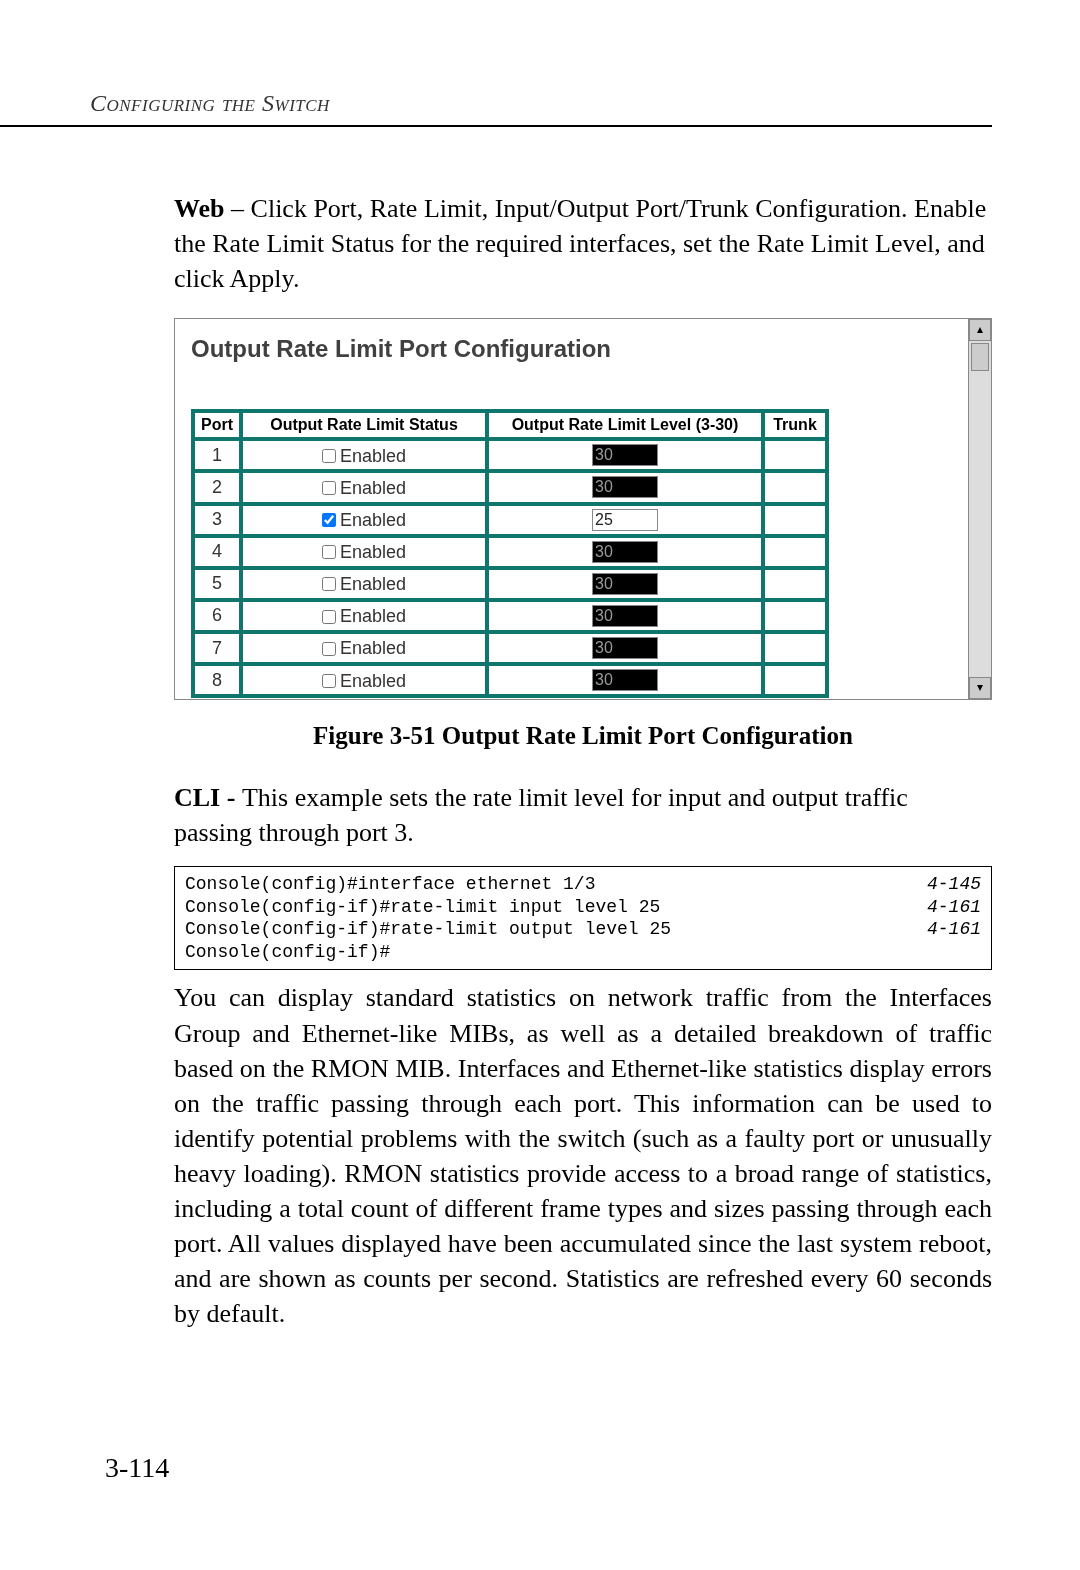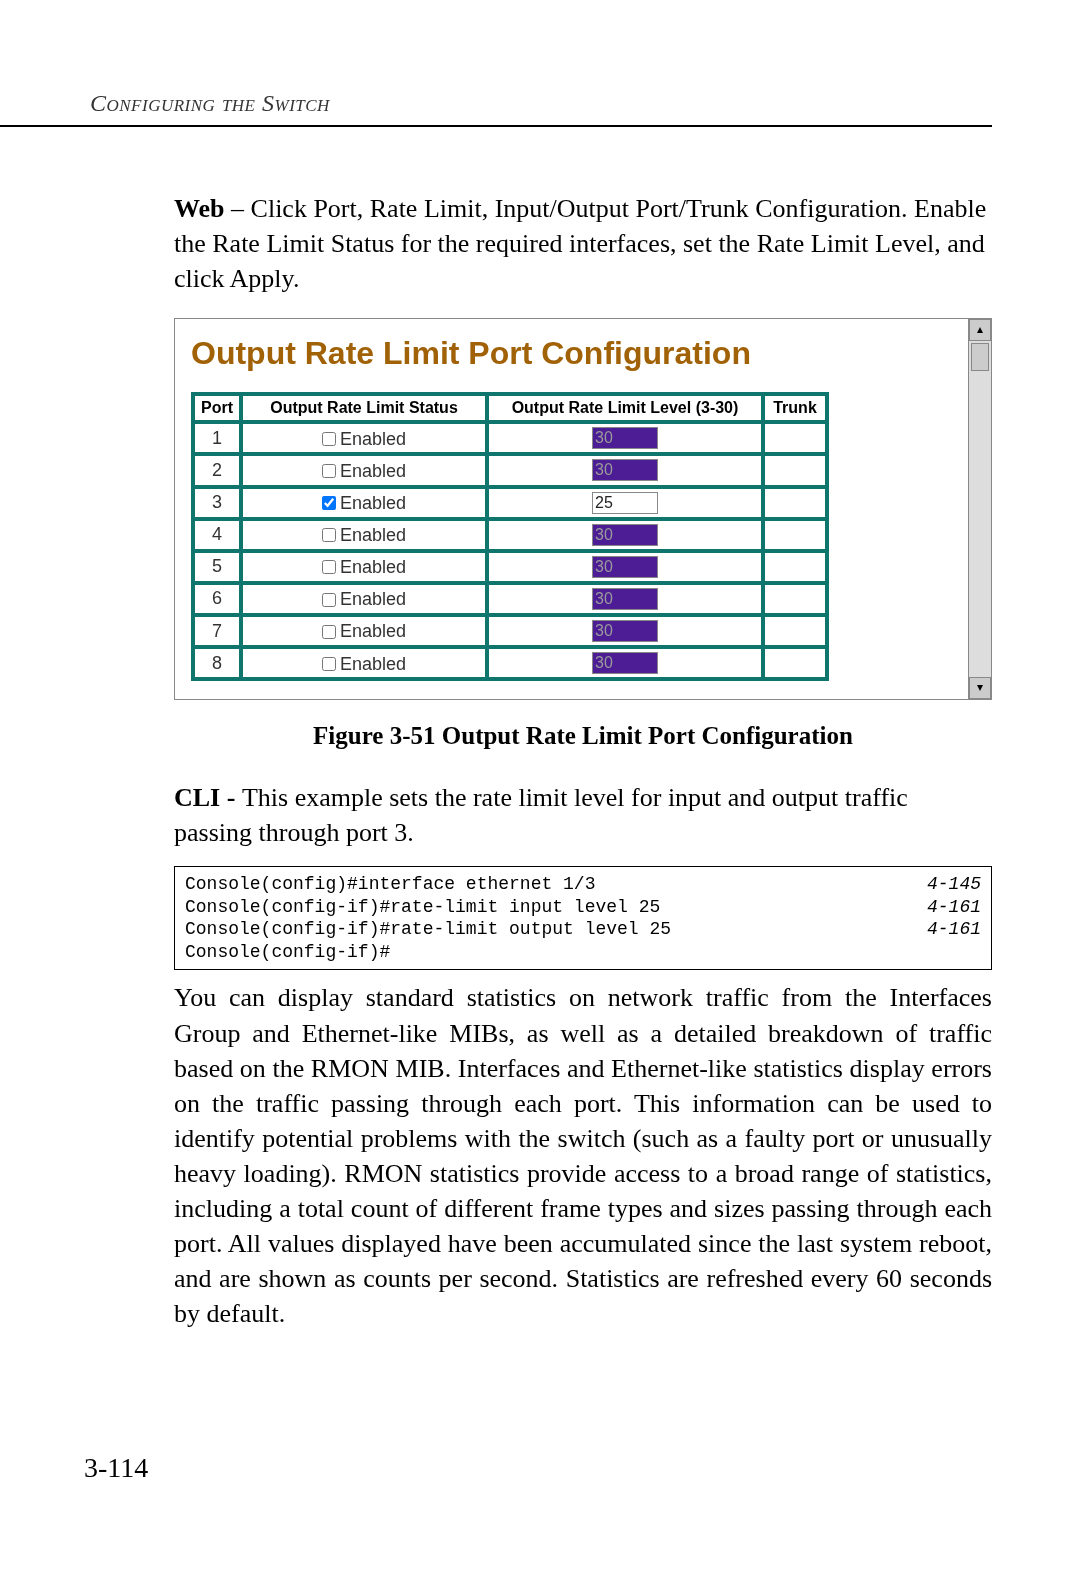--- a/index.html
+++ b/index.html
@@ -46,23 +46,23 @@
   .pane-inner {
     position: absolute;
     left: 0; top: 0; right: 22px; bottom: 0;
     padding: 16px 16px 0 16px;
     box-sizing: border-box;
     font-family: Arial, Helvetica, sans-serif;
     overflow: hidden;
   }
   .pane-title {
     font-weight: bold;
-    font-size: 32px;
-    color: #a16207;
-    margin-bottom: 20px;
+    font-size: 24px;
+    color: #404040;
+    margin-bottom: 46px;
   }
   .rate-table {
     border-collapse: collapse;
     font-size: 18px;
     color: #333;
   }
   .rate-table th, .rate-table td {
     border: 4px solid #0f766e;
     padding: 3px 6px;
     background: #fff;
@@ -90,21 +90,21 @@
   .chk-label { vertical-align: middle; color: #333; }
   .level-input {
     width: 60px;
     font-family: Arial, sans-serif;
     font-size: 16px;
     padding: 1px 2px;
     border: 1px solid #888;
     background: #fff;
     color: #222;
   }
-  .level-input.dis { color: #999; background: #4c1d95; }
+  .level-input.dis { color: #999; background: #000000; }
   
   .sb {
     position: absolute;
     right: 0; top: 0; bottom: 0;
     width: 22px;
     background: #ddd;
     border-left: 1px solid #888;
   }
   .sb-btn {
     position: absolute;
@@ -147,21 +147,21 @@
   .cli-row { display: flex; justify-content: space-between; }
   .cli-ref { font-style: italic; }
 
   .section-title {
     margin: 40px 88px 0 90px;
     font-weight: bold;
     font-size: 32px;
   }
   .page-num {
     position: absolute;
-    left: 84px;
+    left: 105px;
     bottom: 86px;
     font-size: 28px;
   }
 </style>
 </head>
 <body>
 
 <div class="page">
 
   <div class="running-head">Configuring the Switch</div>

